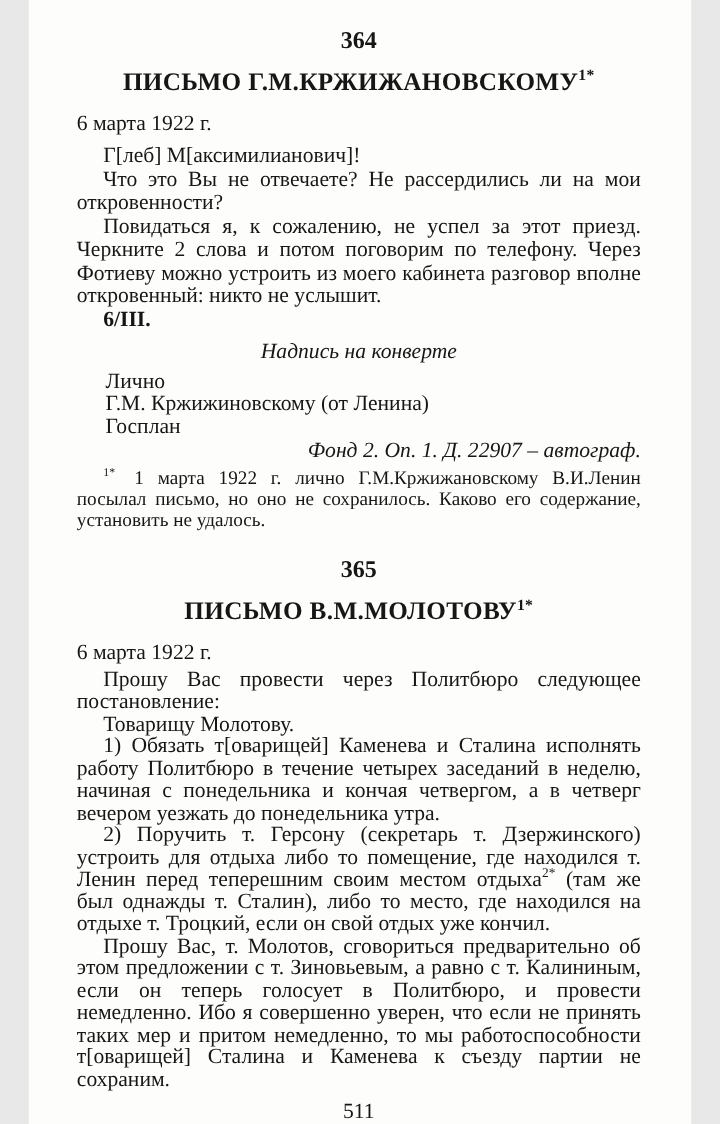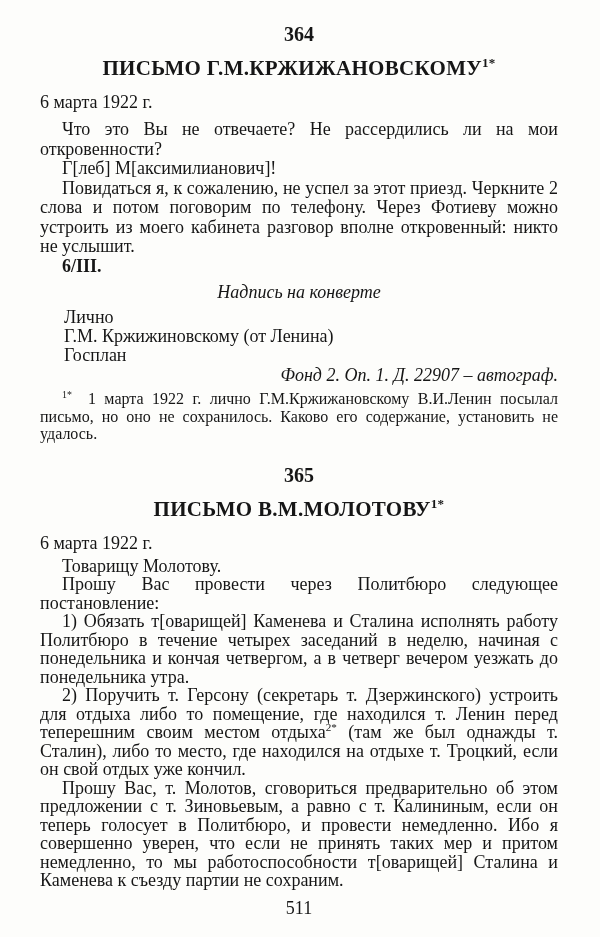--- a/index.html
+++ b/index.html
@@ -1,19 +1,19 @@
 <!DOCTYPE html>
 <html lang="ru"><head>
 <meta charset="utf-8">
 <style>
   html, body { margin: 0; padding: 0; }
   body { background: #e8e8e8; }
   .book-page {
     position: relative;
-    width: 600px;
+    width: 552px;
     height: 937px;
     margin: 0 auto;
     background: #fdfdfb;
     color: #161616;
     font-family: "Liberation Serif", "DejaVu Serif", serif;
     box-sizing: border-box;
     padding: 24px 42px 16px 40px;
     overflow: hidden;
   }
   .doc-number {
@@ -96,22 +96,22 @@
 <div class="book-page">
 
   <section>
     <h1 class="doc-number">364</h1>
 
     <h2 class="doc-title"><span>ПИСЬМО Г.М.КРЖИЖАНОВСКОМУ</span><sup>1*</sup></h2>
 
     <div class="doc-date">6 марта 1922 г.</div>
 
     <div class="letter-body">
+      <p>Г[леб] М[аксимилианович]!</p>
       <p>Что это Вы не отвечаете? Не рассердились ли на мои откровенности?</p>
-      <p>Г[леб] М[аксимилианович]!</p>
       <p>Повидаться я, к сожалению, не успел за этот приезд. Черкните 2 слова и потом поговорим по телефону. Через Фотиеву можно устроить из моего кабинета разговор вполне откровенный: никто не услышит.</p>
       <p class="date-notation">6/III.</p>
     </div>
 
     <h3 class="envelope-heading">Надпись на конверте</h3>
 
     <div class="envelope">
       <p>Лично</p>
       <p>Г.М. Кржижиновскому (от Ленина)</p>
       <p>Госплан</p>
@@ -123,22 +123,22 @@
   </section>
 
   <section>
     <h1 class="doc-number second">365</h1>
 
     <h2 class="doc-title"><span>ПИСЬМО В.М.МОЛОТОВУ</span><sup>1*</sup></h2>
 
     <div class="doc-date">6 марта 1922 г.</div>
 
     <div class="letter-body-2">
+      <p>Прошу Вас провести через Политбюро следующее постановление:</p>
       <p>Товарищу Молотову.</p>
-      <p>Прошу Вас провести через Политбюро следующее постановление:</p>
       <p>1) Обязать т[оварищей] Каменева и Сталина исполнять работу Политбюро в течение четырех заседаний в неделю, начиная с понедельника и кончая четвергом, а в четверг вечером уезжать до понедельника утра.</p>
       <p><span>2) Поручить т. Герсону (секретарь т. Дзержинского) устроить для отдыха либо то помещение, где находился т. Ленин перед теперешним своим местом отдыха</span><sup class="note-mark">2*</sup><span>  (там же был однажды т. Сталин), либо то место, где находился на отдыхе т. Троцкий, если он свой отдых уже кончил.</span></p>
       <p>Прошу Вас, т. Молотов, сговориться предварительно об этом предложении с т. Зиновьевым, а равно с т. Калининым, если он теперь голосует в Политбюро, и провести немедленно. Ибо я совершенно уверен, что если не принять таких мер и притом немедленно, то мы работоспособности т[оварищей] Сталина и Каменева к съезду партии не сохраним.</p>
     </div>
   </section>
 
   <p class="page-number">511</p>
 
 </div>
 

